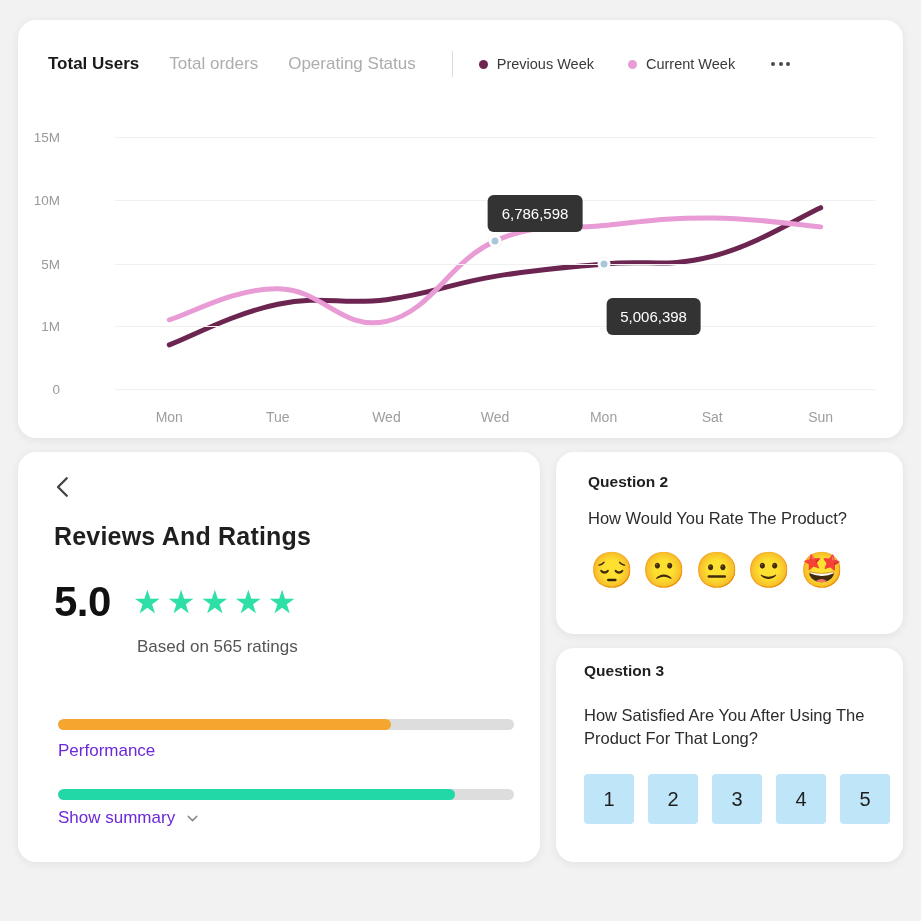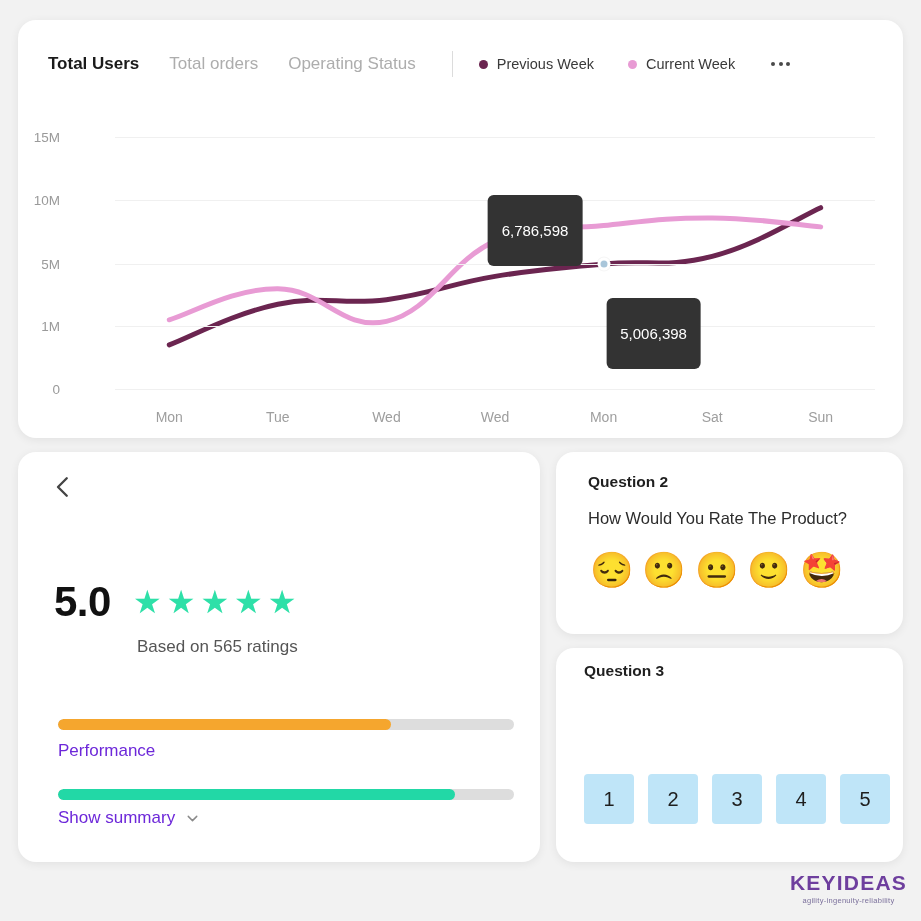--- a/index.html
+++ b/index.html
@@ -53,21 +53,21 @@
   }
   .gridline { position: absolute; left: 97px; right: 28px; height: 1px; background: #f0f0f0; }
   .xtick {
     position: absolute; top: 297px; font-size: 14px; color: #9e9e9e;
     transform: translateX(-50%);
   }
   svg.lines { position: absolute; left: 0; top: 0; width: 885px; height: 320px; overflow: visible; }
 
   .tooltip {
     position: absolute; background: #333333; color: #ffffff;
-    font-size: 15px; border-radius: 6px; padding: 27px 14px;
+    font-size: 15px; border-radius: 6px; padding: 10px 14px;
     white-space: nowrap; transform: translateX(-50%);
   }
   .marker {
     position: absolute; width: 13px; height: 13px; border-radius: 50%;
     background: #a9c6da; border: 3px solid #ffffff;
     transform: translate(-50%, -50%);
     box-shadow: 0 0 0 1px rgba(0,0,0,0.04);
   }
 
   
@@ -186,20 +186,21 @@
       </div>
   </div>
 
   <div class="card" id="reviews-card"></div>
 
   <div class="back-chevron">
     <svg viewBox="0 0 24 24" width="30" height="30" fill="none" stroke="#444" stroke-width="1.9" stroke-linecap="round" stroke-linejoin="round">
         <polyline points="15 5 8 12 15 19"></polyline>
       </svg>
   </div>
+  <div class="reviews-title">Reviews And Ratings</div>
   <div class="score">5.0</div>
   <div class="stars" id="stars"><span class="star" style="color: rgb(46, 224, 168);">★</span><span class="star" style="color: rgb(46, 224, 168);">★</span><span class="star" style="color: rgb(46, 224, 168);">★</span><span class="star" style="color: rgb(46, 224, 168);">★</span><span class="star" style="color: rgb(46, 224, 168);">★</span></div>
   <div class="ratings-sub">Based on 565 ratings</div>
 
   <div class="bar-track" id="bar1">
     <div class="bar-fill" id="bar1fill" style="width: 73%; background: rgb(245, 166, 46);"></div>
   </div>
   <div class="bar-label" id="label1">Performance</div>
 
   <div class="bar-track" id="bar2">
@@ -218,26 +219,23 @@
   <div class="emoji-row" id="emoji-row">
       <span class="emoji">😔</span>
       <span class="emoji">🙁</span>
       <span class="emoji">😐</span>
       <span class="emoji">🙂</span>
       <span class="emoji">🤩</span>
     </div>
 
   <div class="card" id="q3-card"></div>
   <div class="q-title" id="q3-title">Question 3</div>
+  <div class="q-text" id="q3-text">How Satisfied Are You After Using The Product For That Long?</div>
   <div class="num-row" id="num-row">
       <div class="num-btn">1</div>
       <div class="num-btn">2</div>
       <div class="num-btn">3</div>
       <div class="num-btn">4</div>
       <div class="num-btn">5</div>
     </div>
 
-  <div class="logo">
-    <div class="logo-main">KEYIDEAS</div>
-    <div class="logo-sub">agility-ingenuity-reliability</div>
-  </div>
 
 </div>
 
 </body></html>

